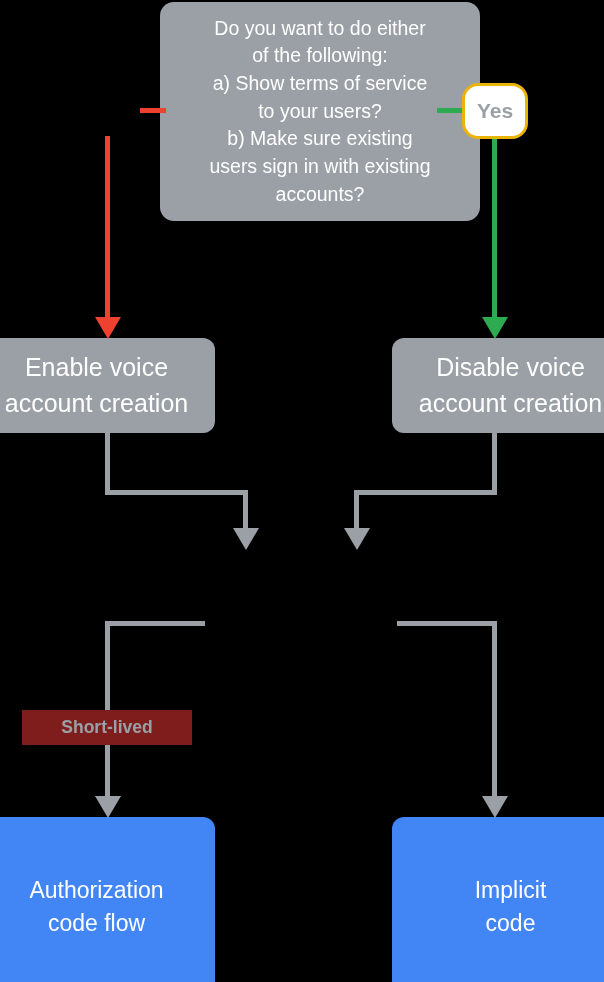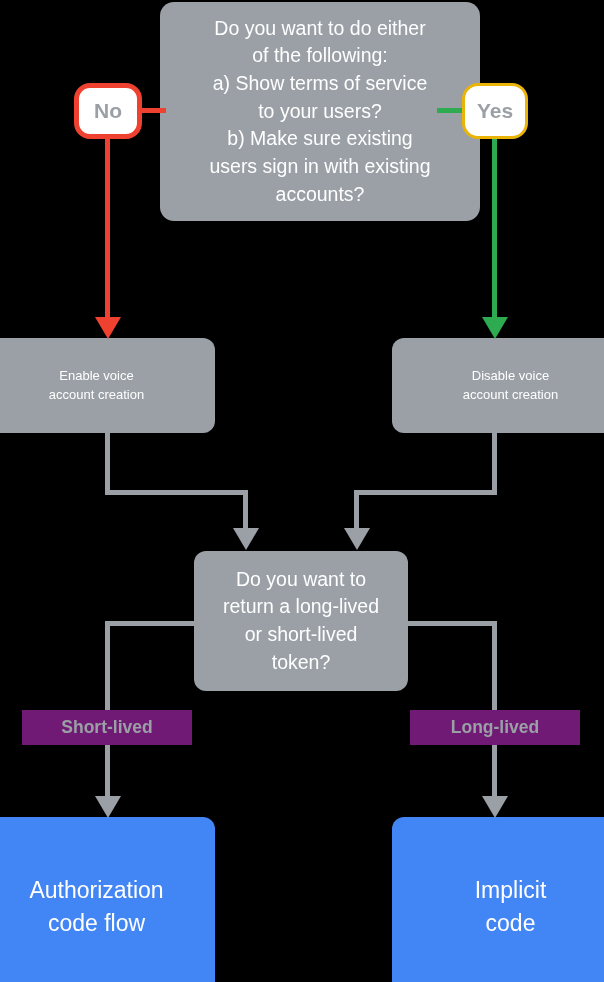--- a/index.html
+++ b/index.html
@@ -59,21 +59,21 @@
     width: 237px;
     height: 95px;
   }
   #disable-box {
     left: 392px;
     top: 338px;
     width: 237px;
     height: 95px;
   }
   #enable-box .node-text,
-  #disable-box .node-text { font-size: 13px; }
+  #disable-box .node-text { font-size: 25px; }
 
   
   #q-mid {
     left: 194px;
     top: 551px;
     width: 214px;
     height: 140px;
   }
   #q-mid .node-text { font-size: 19.5px; }
 
@@ -126,21 +126,21 @@
     border: 3px solid #eab308;
   }
 
   
   .edge-label {
     position: absolute;
     box-sizing: border-box;
     display: flex;
     align-items: center;
     justify-content: center;
-    background: #701a75;
+    background: #7f1d1d;
     color: #9aa0a6;
     font-size: 17.5px;
     font-weight: bold;
     z-index: 4;
   }
   #label-short {
     left: 22px;
     top: 710px;
     width: 170px;
     height: 35px;
@@ -221,46 +221,34 @@
   <div class="node node-gray" id="enable-box">
     <span class="node-text">Enable voice
 account creation</span>
   </div>
 
   <div class="node node-gray" id="disable-box">
     <span class="node-text">Disable voice
 account creation</span>
   </div>
 
-  <div class="node node-gray" id="q-mid">
-    <span class="node-text">Do you want to
-return a long-lived
-or short-lived
-token?</span>
-  </div>
 
   <div class="node node-blue" id="auth-box">
     <span class="node-text">Authorization
 code flow</span>
   </div>
 
   <div class="node node-blue" id="implicit-box">
     <span class="node-text">Implicit
 code</span>
   </div>
 
-  <div class="pill" id="pill-no">
-    <span>No</span>
-  </div>
 
   <div class="pill" id="pill-yes">
     <span>Yes</span>
   </div>
 
   <div class="edge-label" id="label-short">
     <span>Short-lived</span>
   </div>
 
-  <div class="edge-label" id="label-long">
-    <span>Long-lived</span>
-  </div>
 
 </div>
 
 </body></html>

